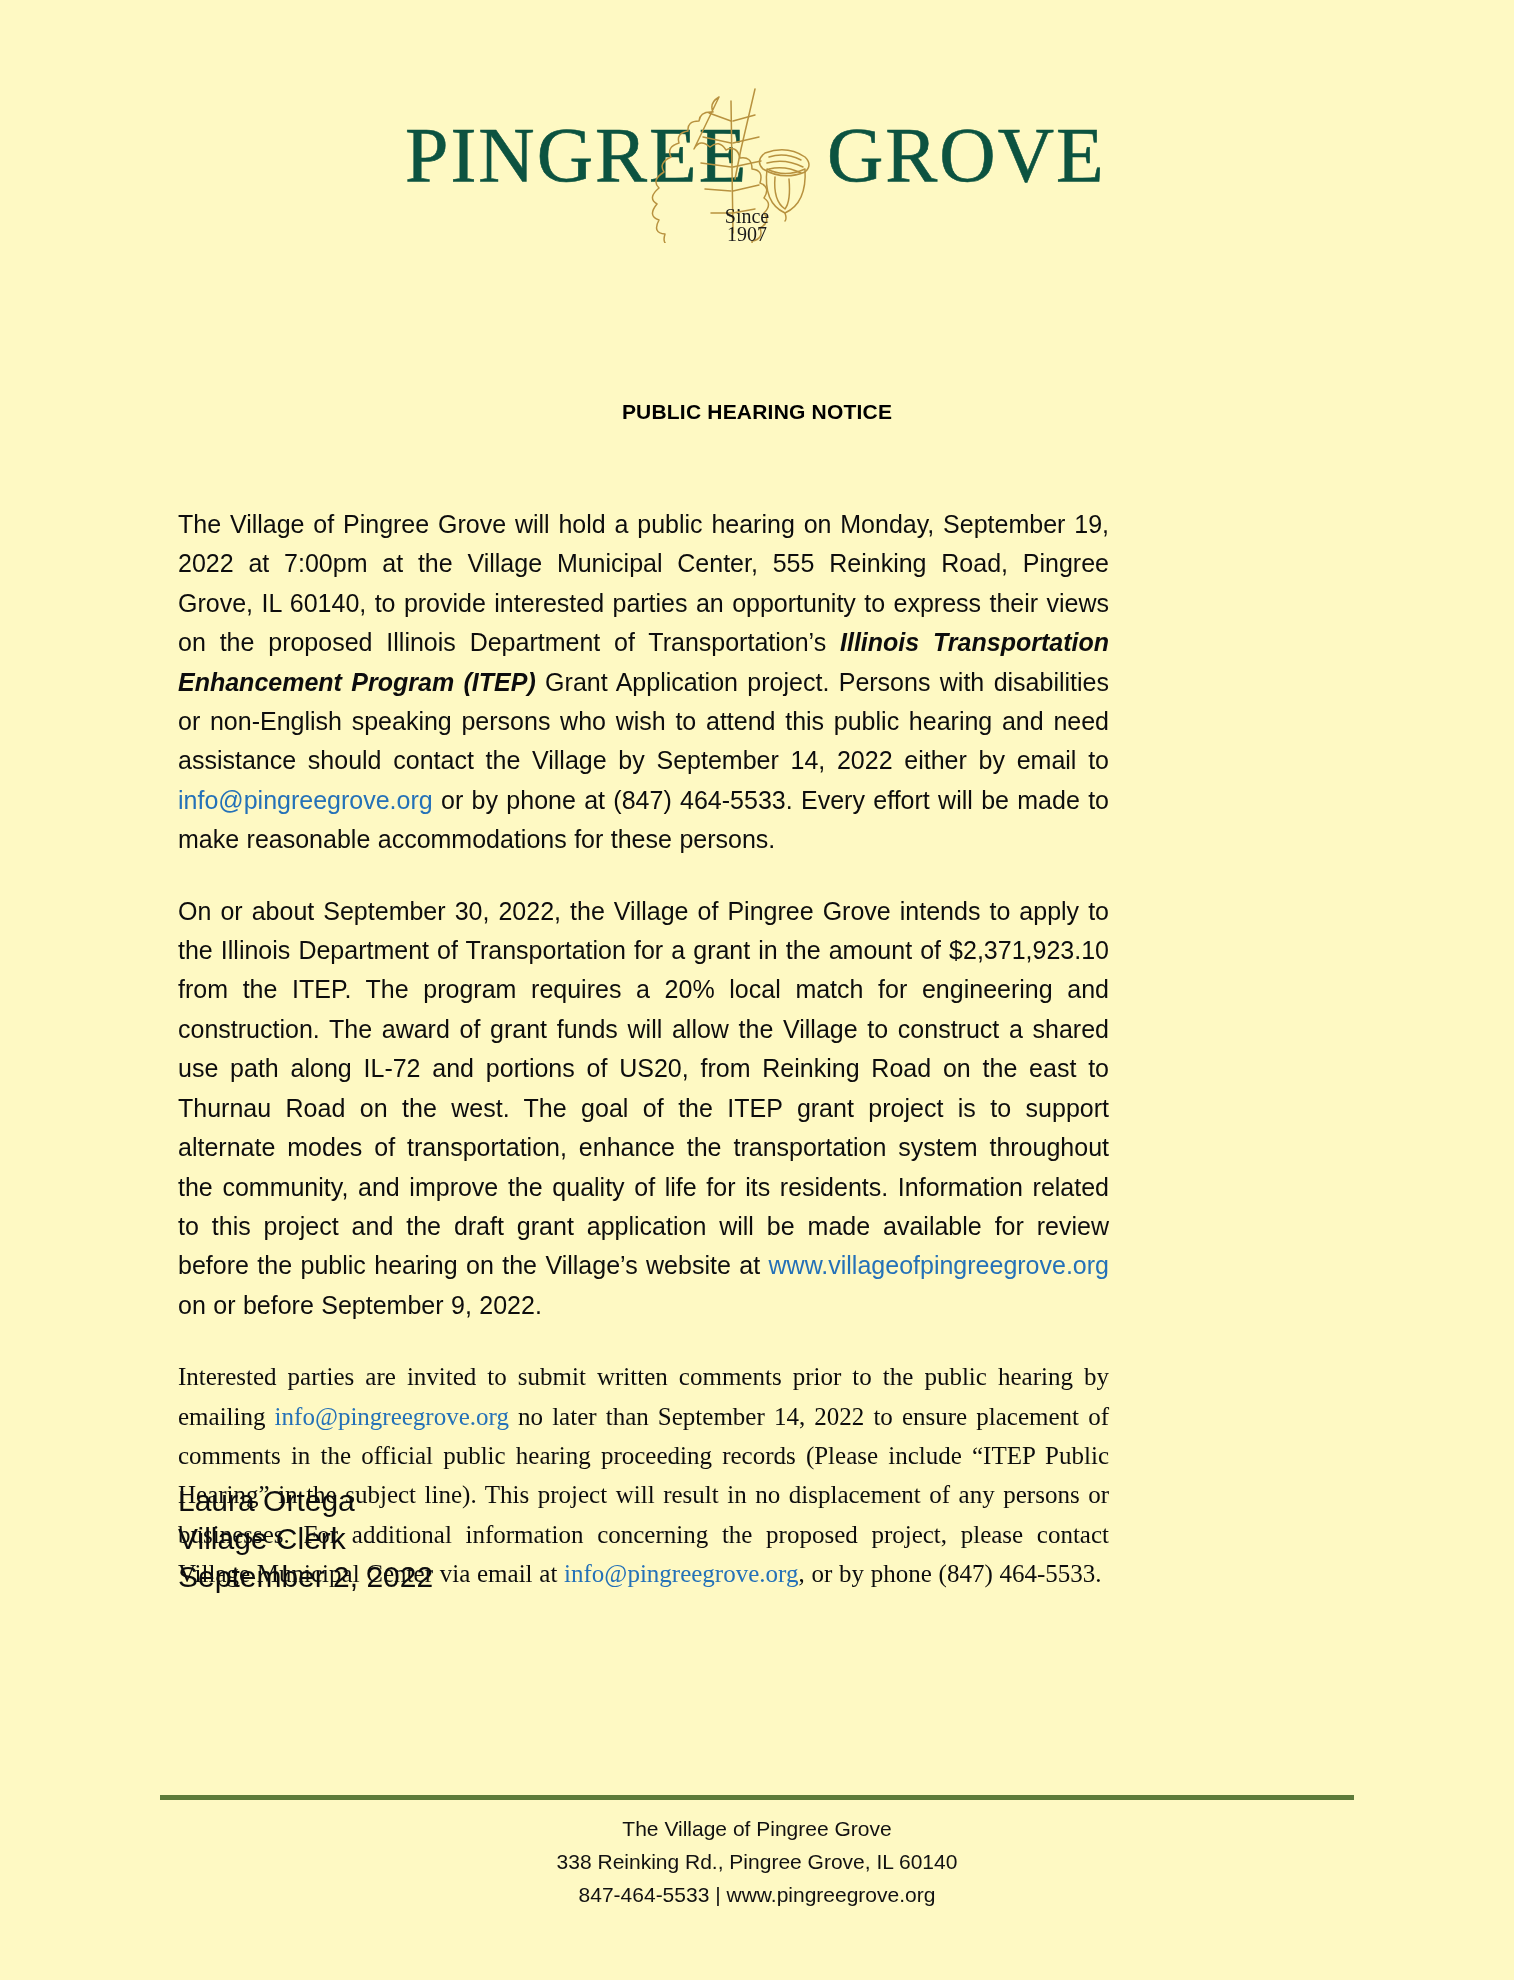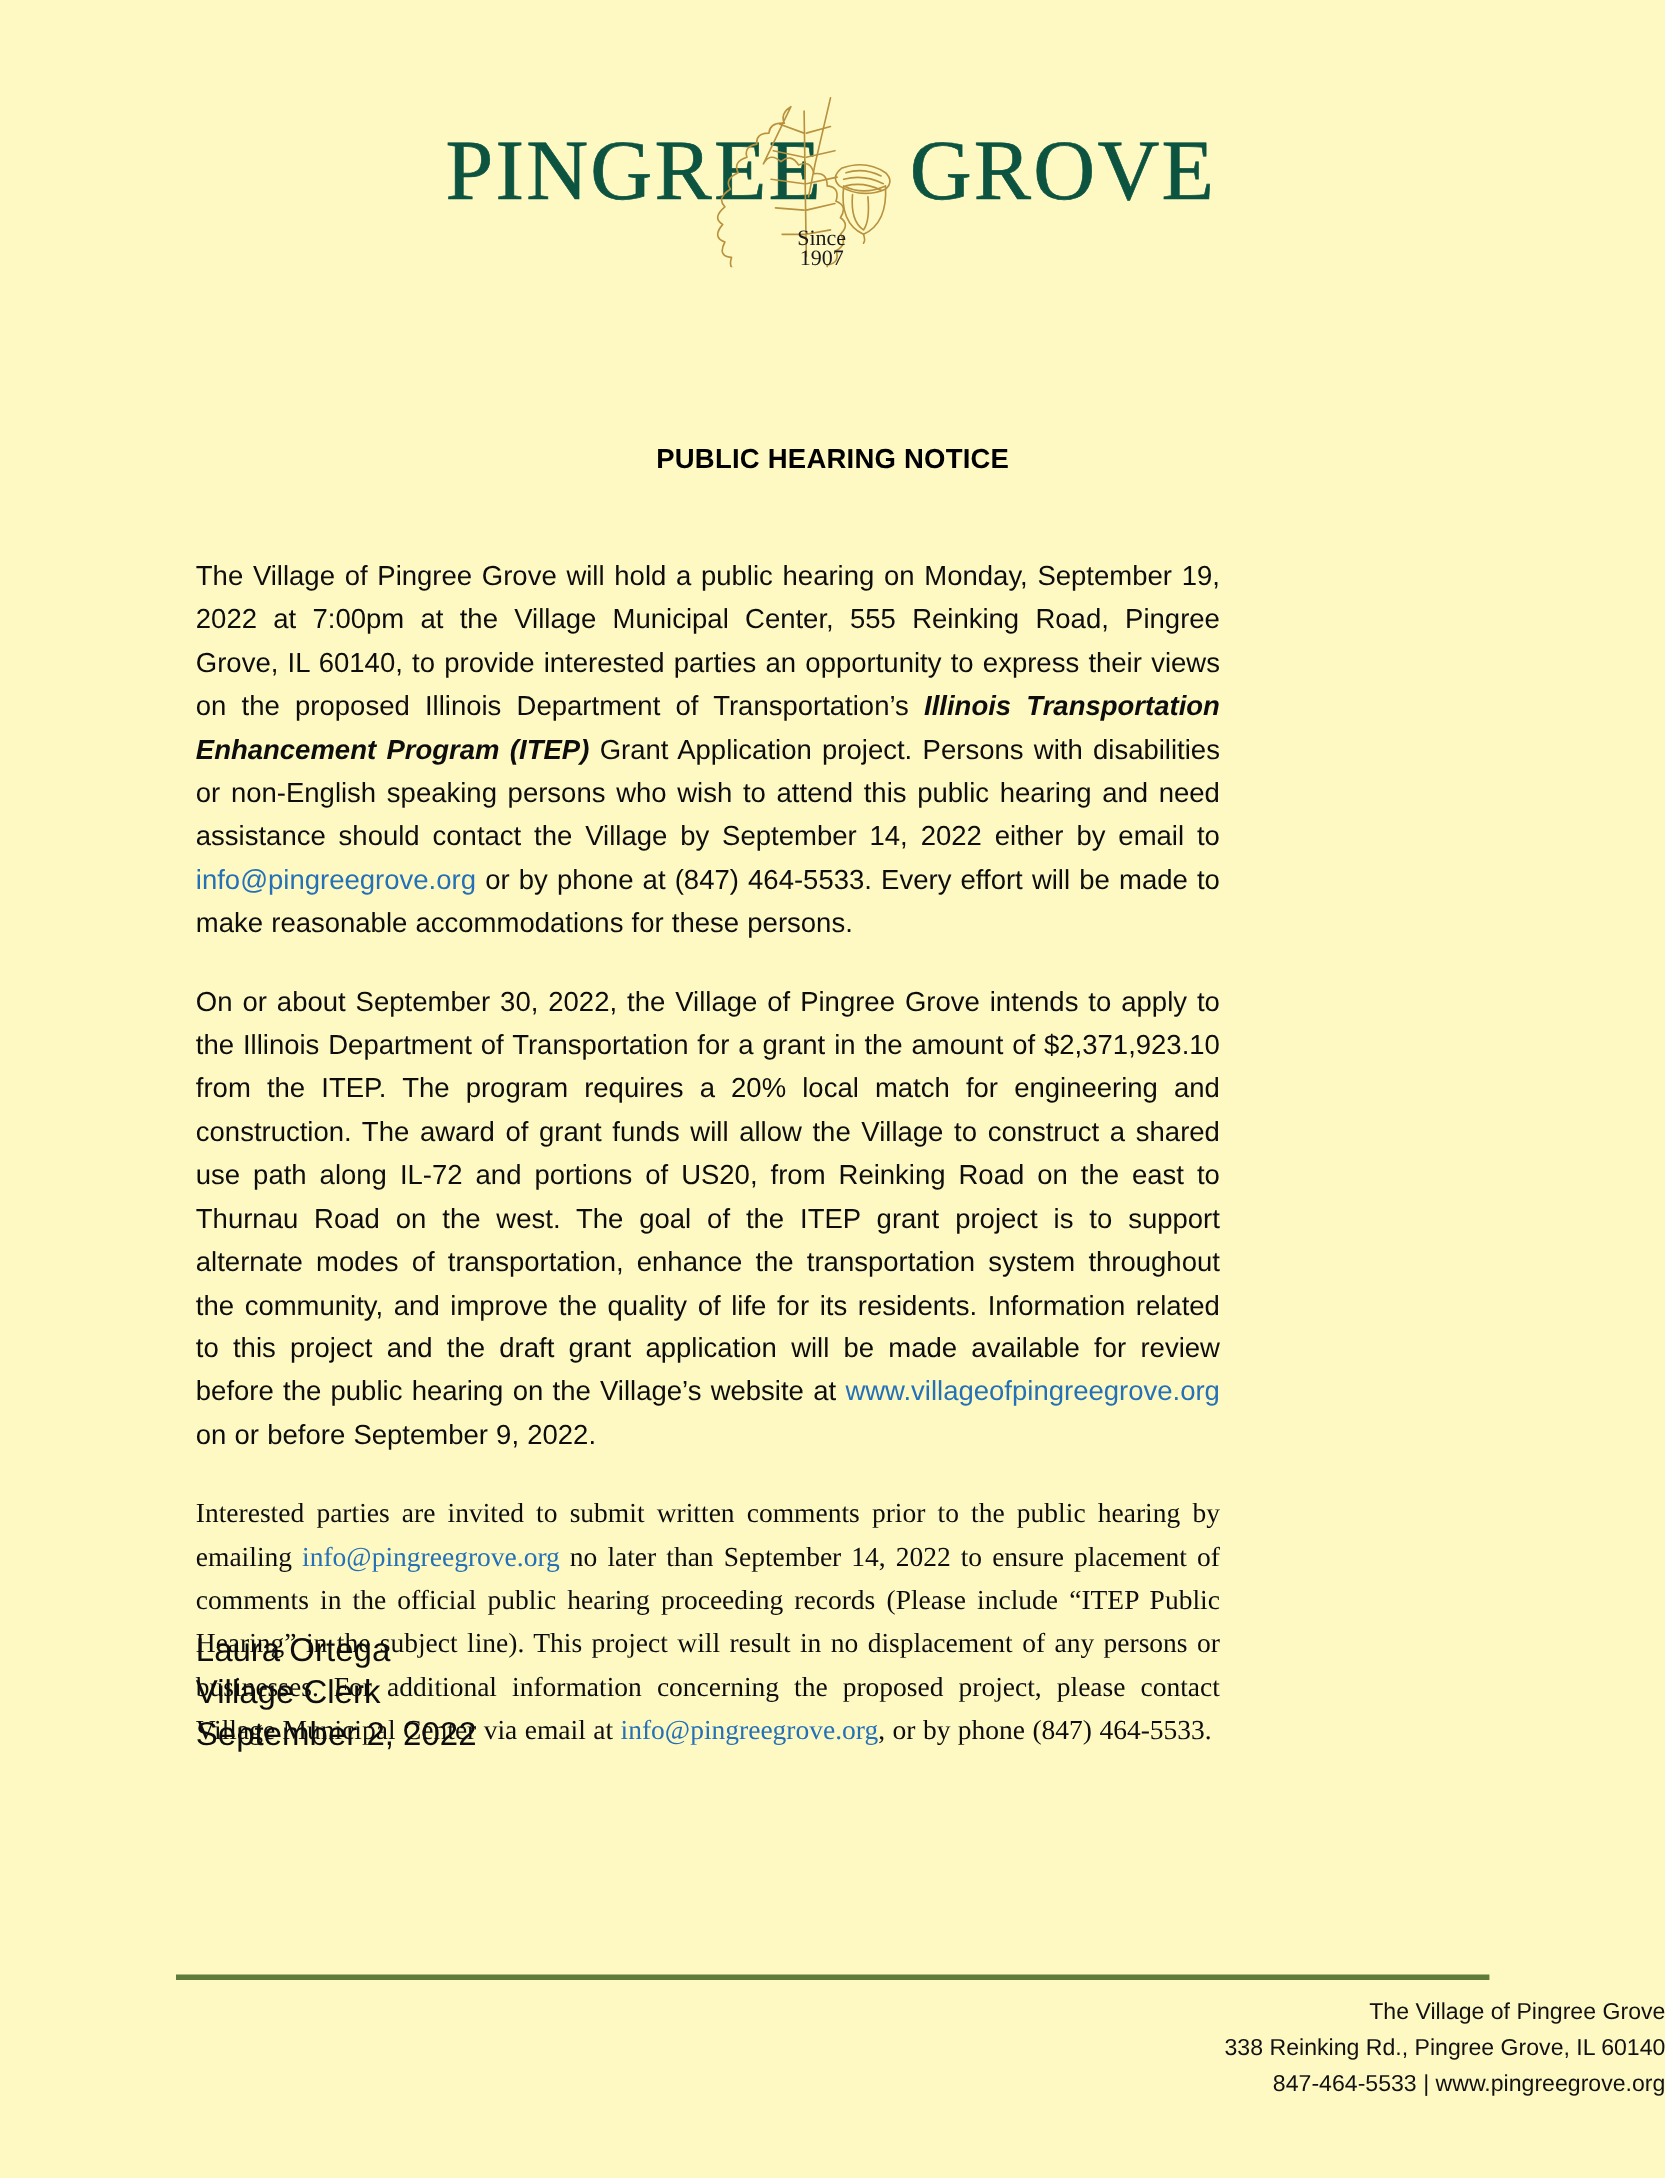--- a/index.html
+++ b/index.html
@@ -33,21 +33,21 @@
   }
   .logo-svg { display: block; }
 
   
   .doc-title {
     position: absolute;
     top: 386px;
     left: 0;
     right: 0;
     text-align: center;
-    font-size: 25px;
+    font-size: 21px;
     font-weight: bold;
     letter-spacing: 0.2px;
     color: #000000;
     font-family: "Liberation Sans", sans-serif;
   }
 
   
   .body-area {
     position: absolute;
     top: 505px;
@@ -99,21 +99,21 @@
   .footer {
     position: absolute;
     top: 1812px;
     left: 0;
     right: 0;
     text-align: center;
     font-size: 21px;
     line-height: 33px;
     color: #111111;
   }
-  .footer div { white-space: nowrap; text-align: right; }
+  .footer div { white-space: nowrap; }
 </style>
 </head>
 <body>
 
 <div class="page">
 
   <div class="logo-wrap">
     <svg class="logo-svg" width="720" height="160" viewBox="0 0 720 160">
 
       <text x="8" y="98" font-family="'Liberation Serif', serif" font-size="78" letter-spacing="2" fill="#0c5340" stroke="#0c5340" stroke-width="0.6">PINGREE</text>

